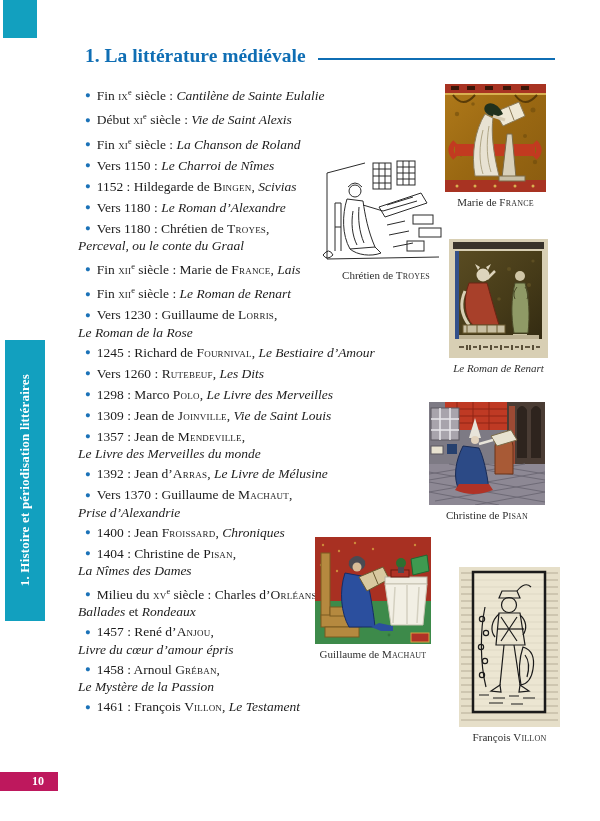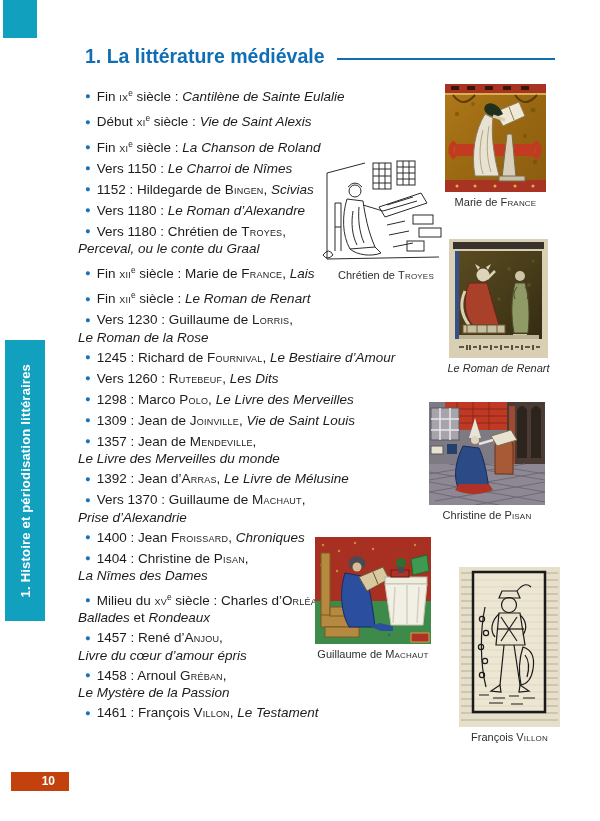--- a/index.html
+++ b/index.html
@@ -1,33 +1,33 @@
 <!DOCTYPE html>
 <html><head>
 <meta charset="utf-8">
 <style>
   html,body{margin:0;padding:0;background:#ffffff;}
   .page{
     position:relative;width:600px;height:821px;background:#ffffff;overflow:hidden;
-    font-family:Liberation Sans, sans-serif;
+    font-family:Liberation Serif, serif;
   }
   
   .corner-tab{position:absolute;left:3px;top:0;width:34px;height:38px;background:#12a0bf;}
   .side-tab{
     position:absolute;left:5px;top:340px;width:40px;height:281px;background:#12a0bf;
     display:flex;align-items:center;justify-content:center;
   }
   .side-tab span{
     writing-mode:vertical-rl;transform:rotate(180deg);
     color:#ffffff;font-weight:700;font-size:13px;white-space:nowrap;letter-spacing:.2px;
   }
   .pagenum-tab{
-    position:absolute;left:0;top:772px;width:58px;height:19px;background:#c2410c;
+    position:absolute;left:0;top:772px;width:58px;height:19px;background:#be185d;
     color:#ffffff;font-weight:700;font-size:12px;line-height:19px;text-align:right;
-    padding-right:0;box-sizing:border-box;margin-left:11px;
+    padding-right:0;box-sizing:border-box;
   }
   .pagenum-tab span{margin-right:14px;}
   
   .title-row{position:absolute;left:85px;top:45px;width:470px;display:flex;align-items:flex-start;}
   .title-row h1{
     margin:0;font-size:19.5px;line-height:22px;font-weight:700;color:#0f6eb4;white-space:nowrap;
   }
   .title-rule{flex:1;height:2px;background:#0f6eb4;margin-left:12px;margin-top:13px;}
   
   .timeline{position:absolute;left:78px;top:84px;width:342px;color:#1c1c1c;}

